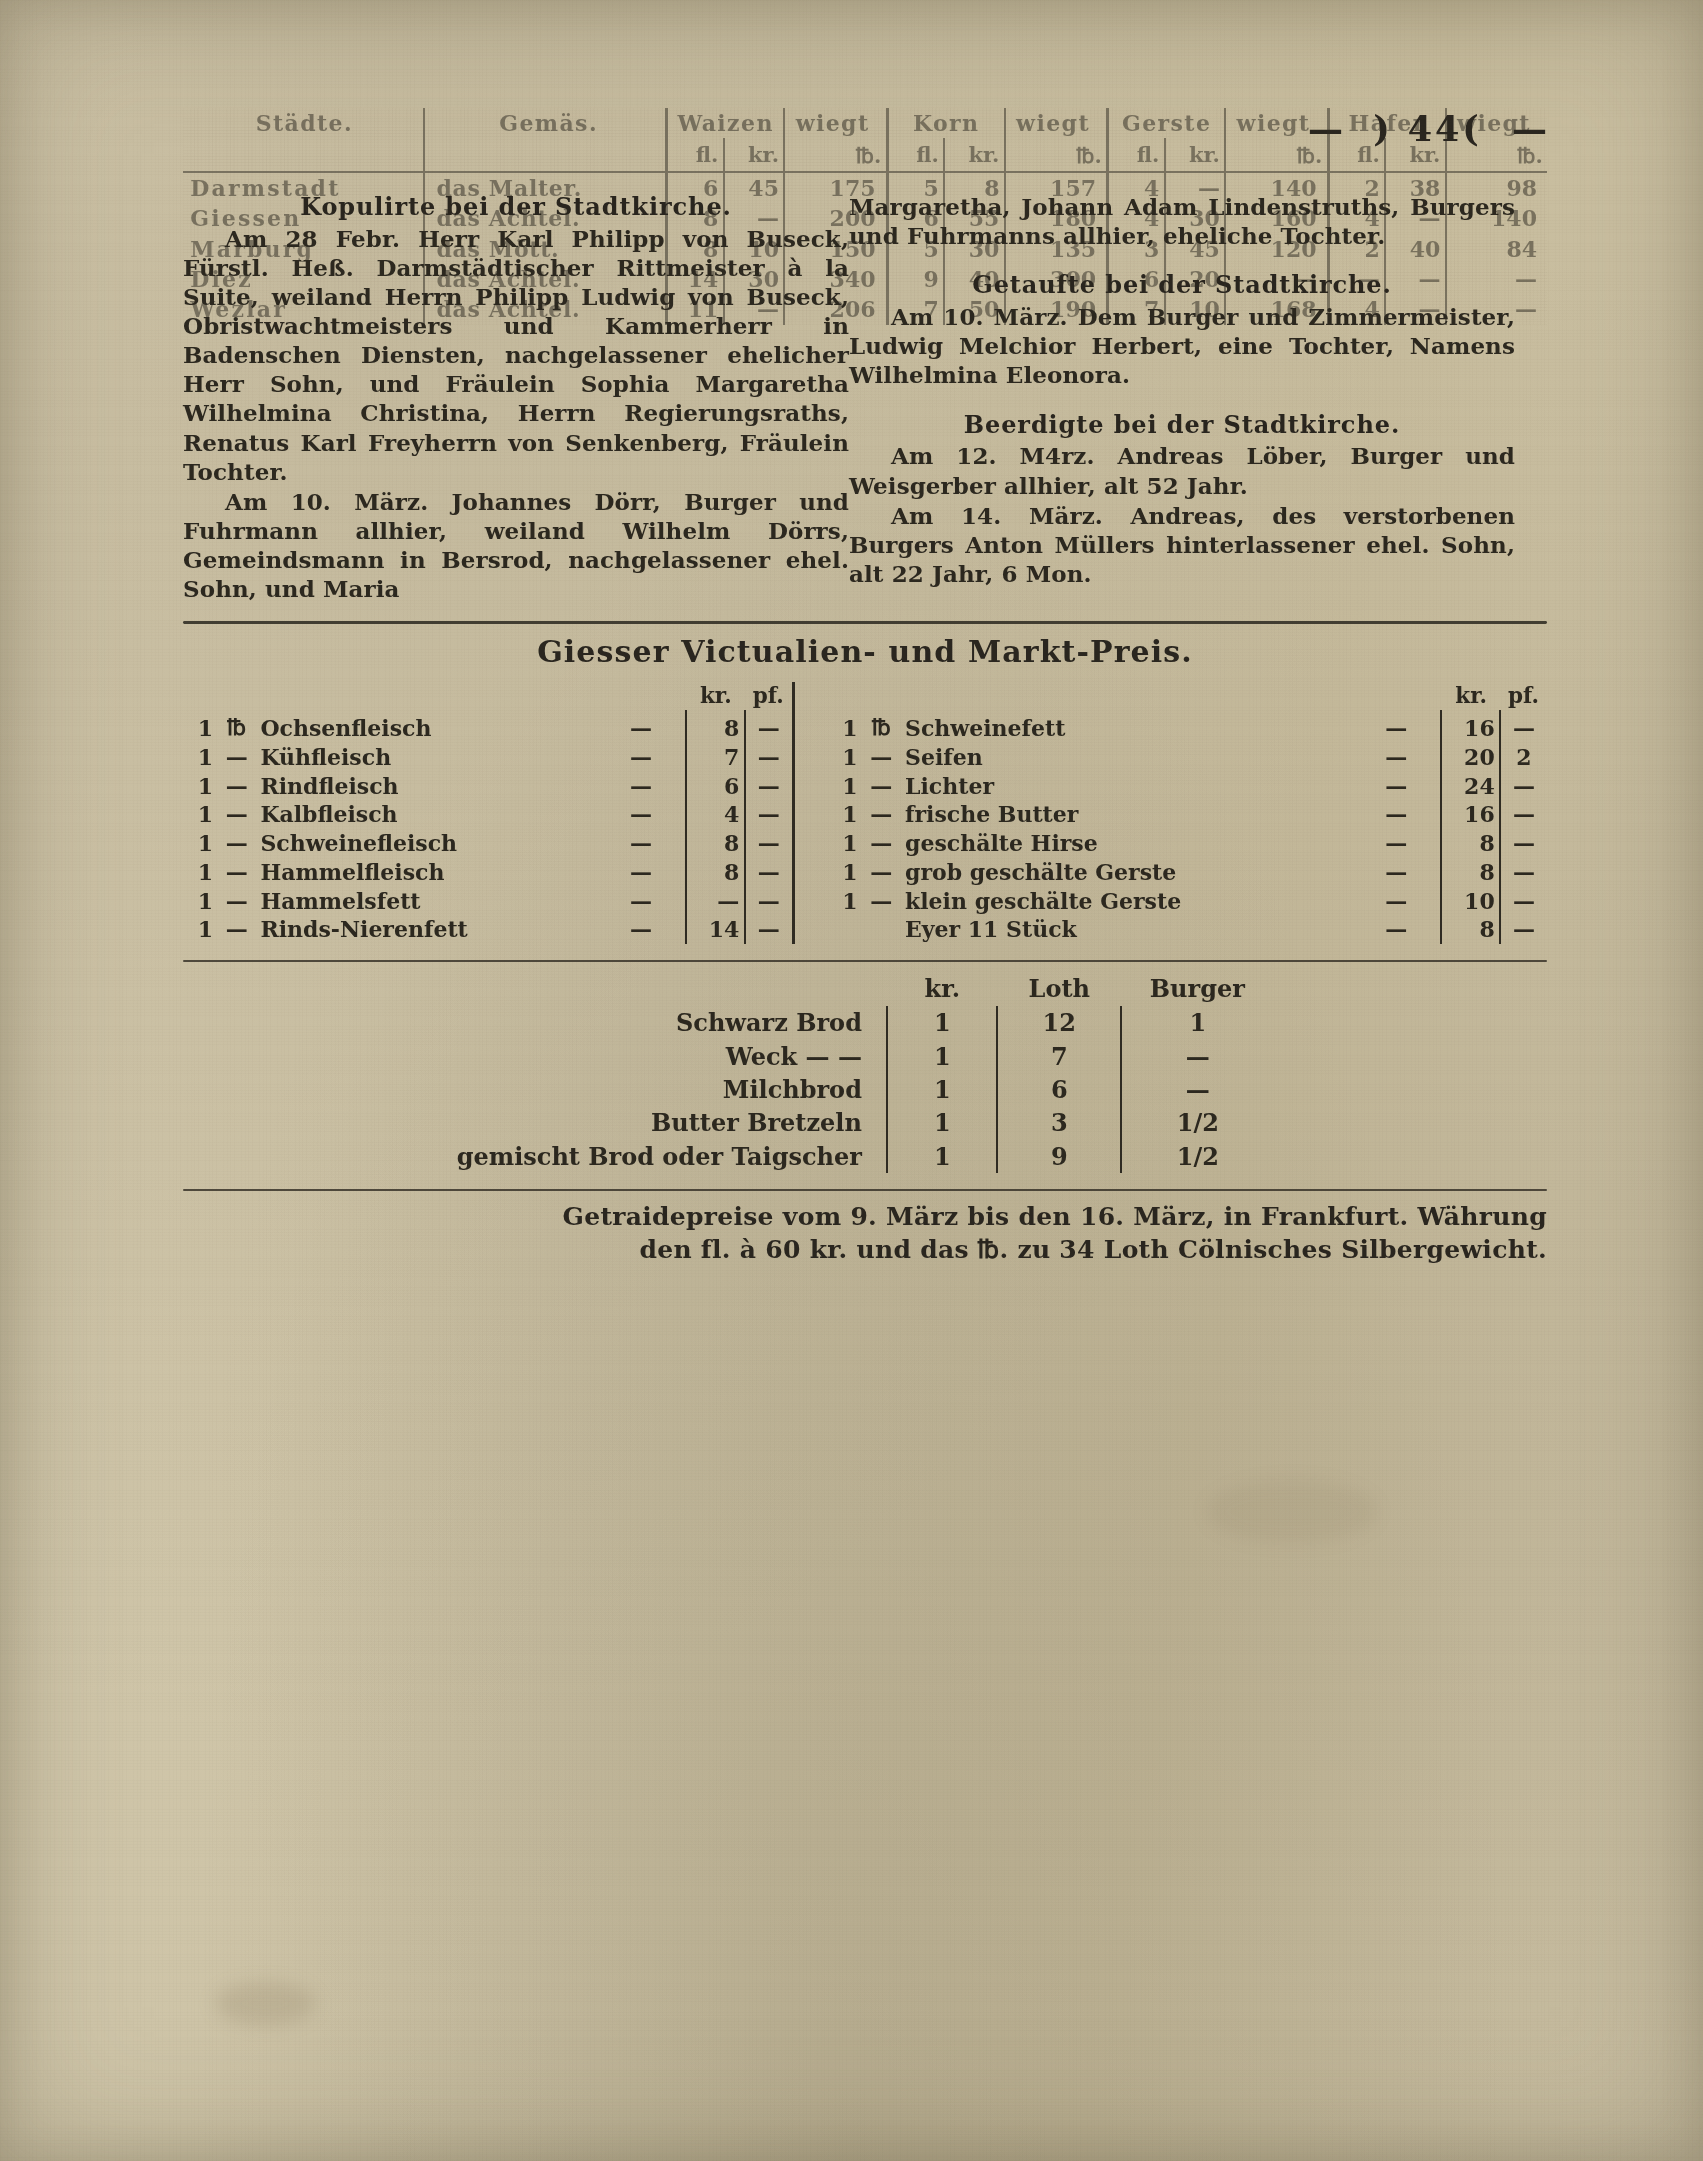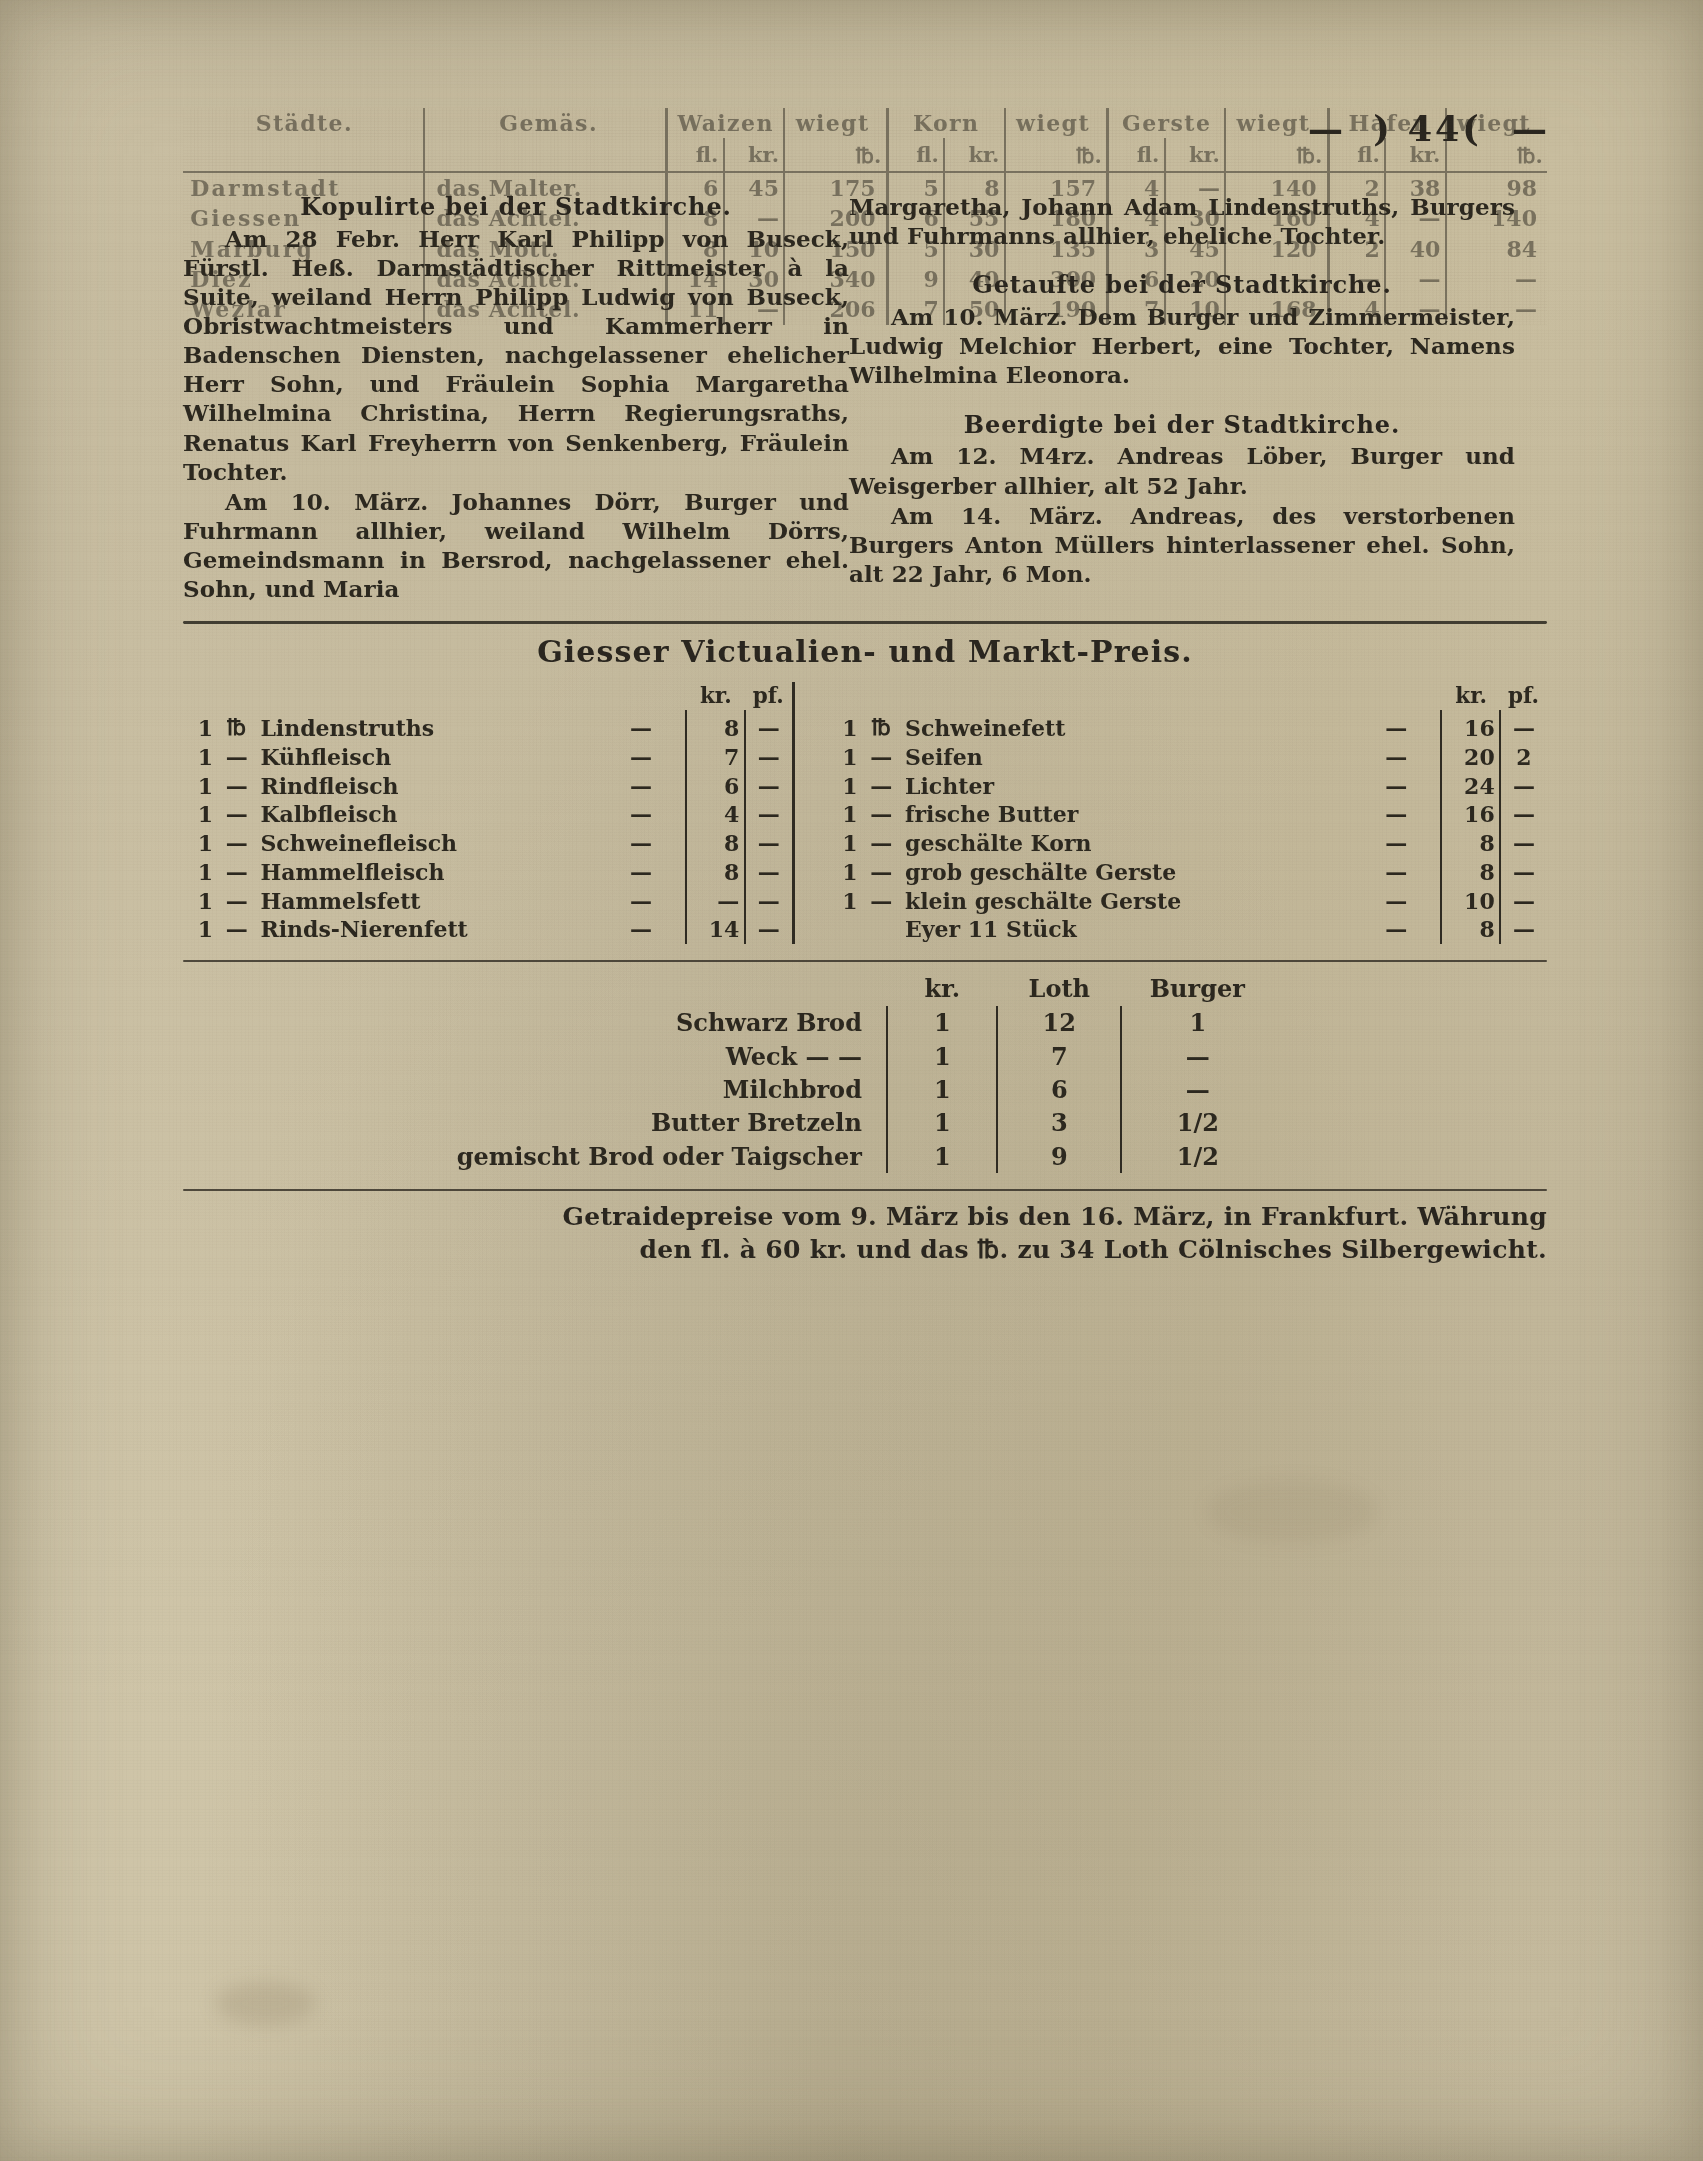--- a/index.html
+++ b/index.html
@@ -246,21 +246,21 @@
         <td class="mk-unit"></td>
         <td class="mk-name"></td>
         <td class="mk-dash"></td>
         <td class="mk-kr">kr.</td>
         <td class="mk-pf">pf.</td>
       </tr>
 
       <tr>
         <td class="mk-qty">1</td>
         <td class="mk-unit unit-lb">℔</td>
-        <td class="mk-name">Lindenstruths</td>
+        <td class="mk-name">Ochsenfleisch</td>
         <td class="mk-dash">—</td>
         <td class="mk-kr">8</td>
         <td class="mk-pf">—</td>
         <td class="mk-gap"></td>
         <td class="mk-qty">1</td>
         <td class="mk-unit unit-lb">℔</td>
         <td class="mk-name">Schweinefett</td>
         <td class="mk-dash">—</td>
         <td class="mk-kr">16</td>
         <td class="mk-pf">—</td>
@@ -313,21 +313,21 @@
       <tr>
         <td class="mk-qty">1</td>
         <td class="mk-unit">—</td>
         <td class="mk-name">Schweinefleisch</td>
         <td class="mk-dash">—</td>
         <td class="mk-kr">8</td>
         <td class="mk-pf">—</td>
         <td class="mk-gap"></td>
         <td class="mk-qty">1</td>
         <td class="mk-unit">—</td>
-        <td class="mk-name">geschälte Korn</td>
+        <td class="mk-name">geschälte Hirse</td>
         <td class="mk-dash">—</td>
         <td class="mk-kr">8</td>
         <td class="mk-pf">—</td>
       </tr>
       <tr>
         <td class="mk-qty">1</td>
         <td class="mk-unit">—</td>
         <td class="mk-name">Hammelfleisch</td>
         <td class="mk-dash">—</td>
         <td class="mk-kr">8</td>

